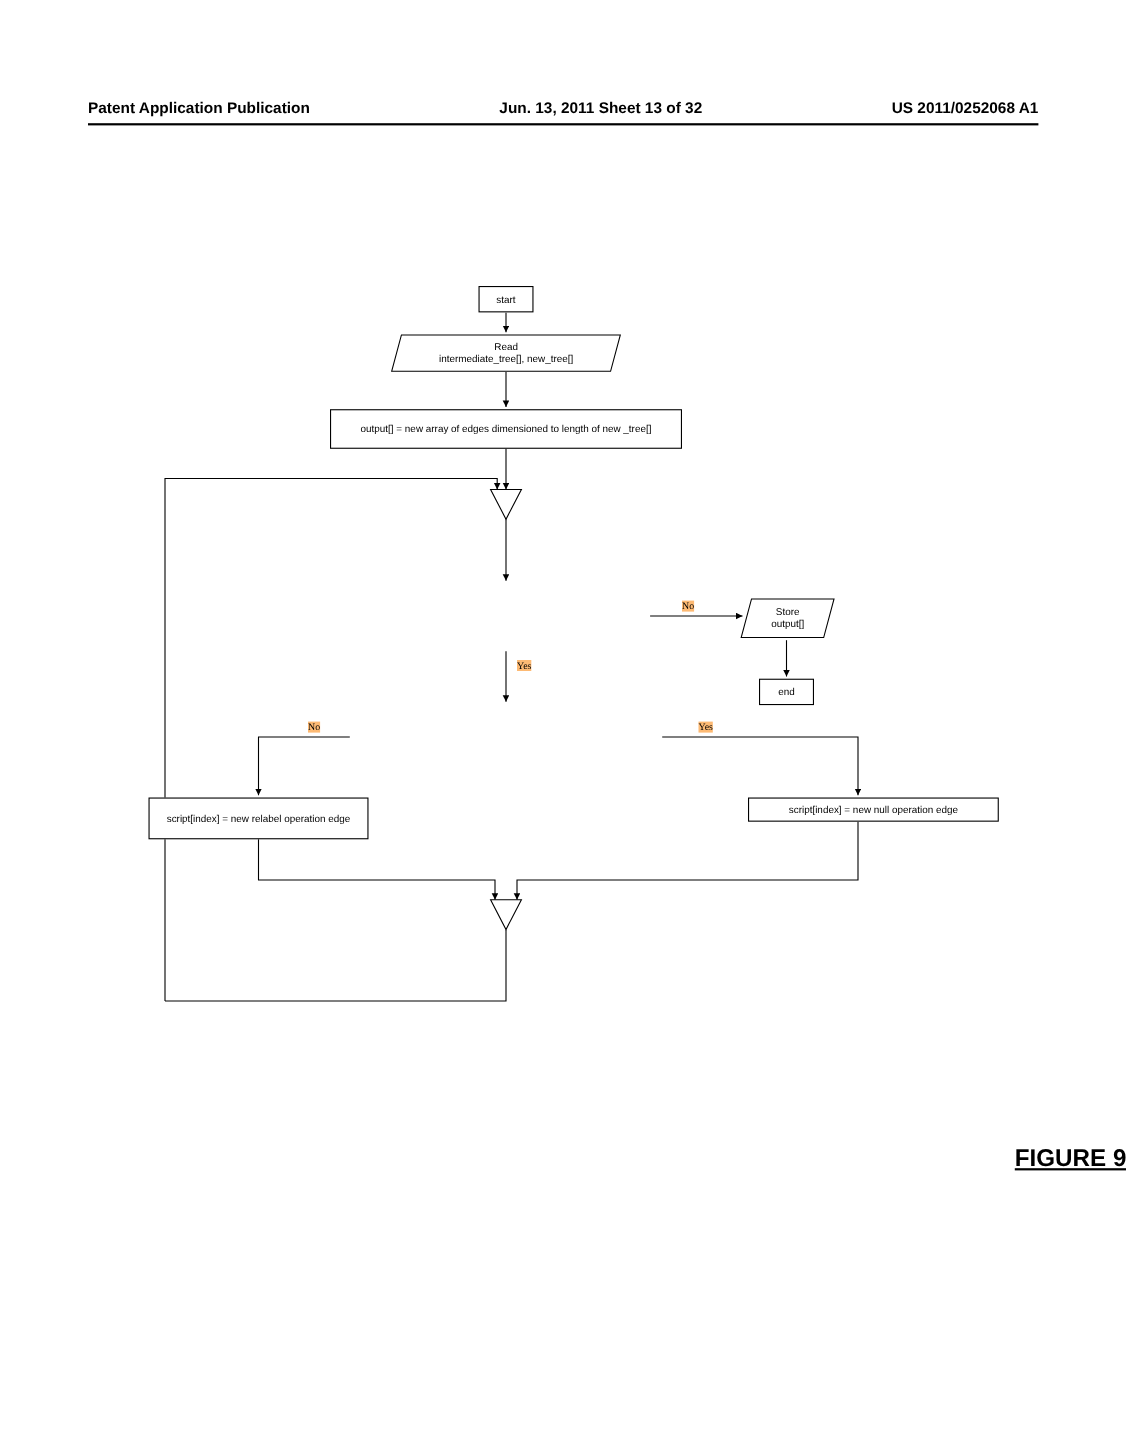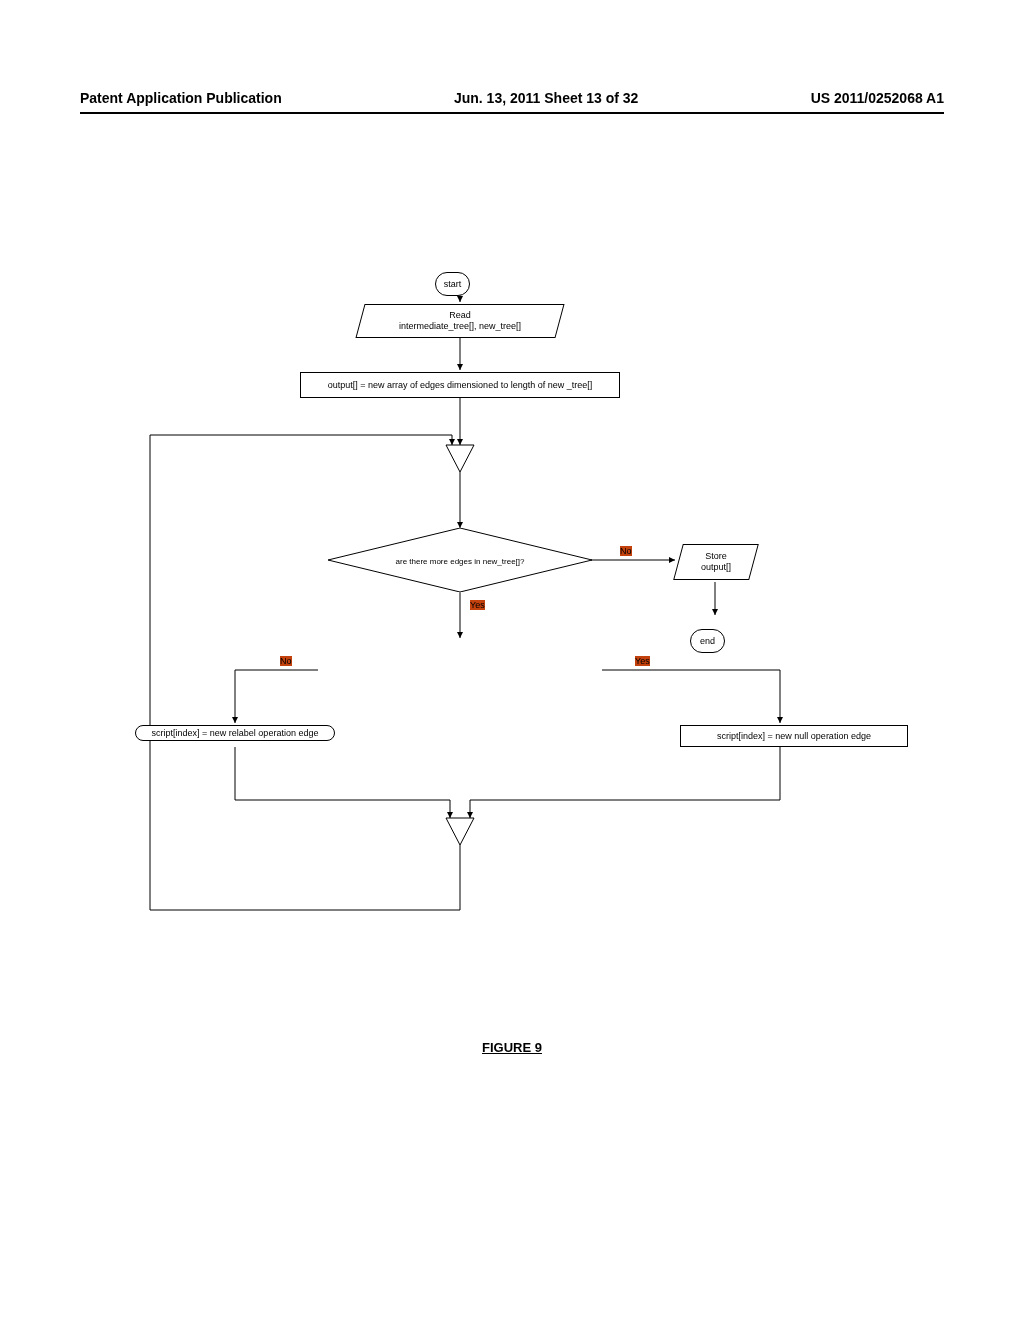--- a/index.html
+++ b/index.html
@@ -42,25 +42,24 @@
     background: #fff;
     text-align: center;
     display: flex;
     align-items: center;
     justify-content: center;
     line-height: 1.2;
   }
   
   .term {
     border: 1px solid #000;
-    border-radius: 12px;
+    border-radius: 0;
     padding: 4px 12px;
-    width: 35px;
+    width: 50px;
     height: 24px;
-    margin-top: 12px;
   }
   
   .proc {
     border: 1px solid #000;
     padding: 4px 8px;
   }
   
   .io-wrap {
     position: absolute;
   }
@@ -78,30 +77,31 @@
   }
   .diamond-wide {
     position: absolute;
   }
   .diamond-svg text {
     font-size: 8px;
   }
   .edge-label {
     position: absolute;
     font-size: 9px;
-    background: #c2410c;
+    background: #fdba74;
+    font-family: Liberation Serif, serif;
   }
   .figcap {
     position: absolute;
     top: 1040px;
     left: 0;
     right: 0;
-    text-align: center;
+    text-align: right;
     font-weight: bold;
-    font-size: 13px;
+    font-size: 22px;
     text-decoration: underline;
   }
   svg.arrows {
     position: absolute;
     top: 0; left: 0;
     width: 100%; height: 100%;
     pointer-events: none;
   }
 </style>
 </head>
@@ -158,44 +158,38 @@
     <span>start</span>
   </div>
 
   <div class="io-wrap" style="left:280px; top:44px;">
     <div class="io" style="width:200px; height:34px; display:flex; align-items:center; justify-content:center;">
       <div class="io-inner" style="white-space:pre-line;">Read
 intermediate_tree[], new_tree[]</div>
     </div>
   </div>
 
-  <div class="node proc" style="left:220px; top:112px; width:320px; height:26px;text-align:right;">
+  <div class="node proc" style="left:220px; top:112px; width:320px; height:36px;text-align:right;">
     <span>output[] = new array of edges dimensioned to length of new _tree[]</span>
   </div>
 
-  <div class="diamond-wide" style="left:248px; top:268px;">
-    <svg width="264" height="64" class="diamond-svg">
-      <polygon points="132,0 264,32 132,64 0,32" fill="#fff" stroke="#000"></polygon>
-      <text x="132" y="36" text-anchor="middle">are there more edges in new_tree[]?</text>
-    </svg>
-  </div>
 
   <div class="io-wrap" style="left:598px; top:284px;">
     <div class="io" style="width:76px; height:36px; display:flex; align-items:center; justify-content:center;">
       <div class="io-inner" style="white-space:pre-line;">Store
 output[]</div>
     </div>
   </div>
 
   <div class="node term" style="left:610px; top:357px;">
     <span>end</span>
   </div>
 
 
-  <div class="node proc" style="left:55px; top:465px; width:200px; height:16px;border-radius:11px;">
+  <div class="node proc" style="left:55px; top:465px; width:200px; height:38px;">
     <span>script[index] = new relabel operation edge</span>
   </div>
 
   <div class="node proc" style="left:600px; top:465px; width:228px; height:22px;">
     <span>script[index] = new null operation edge</span>
   </div>
 
   <div class="edge-label" style="left:540px; top:286px;">No</div>
   <div class="edge-label" style="left:390px; top:340px;">Yes</div>
   <div class="edge-label" style="left:200px; top:396px;">No</div>

